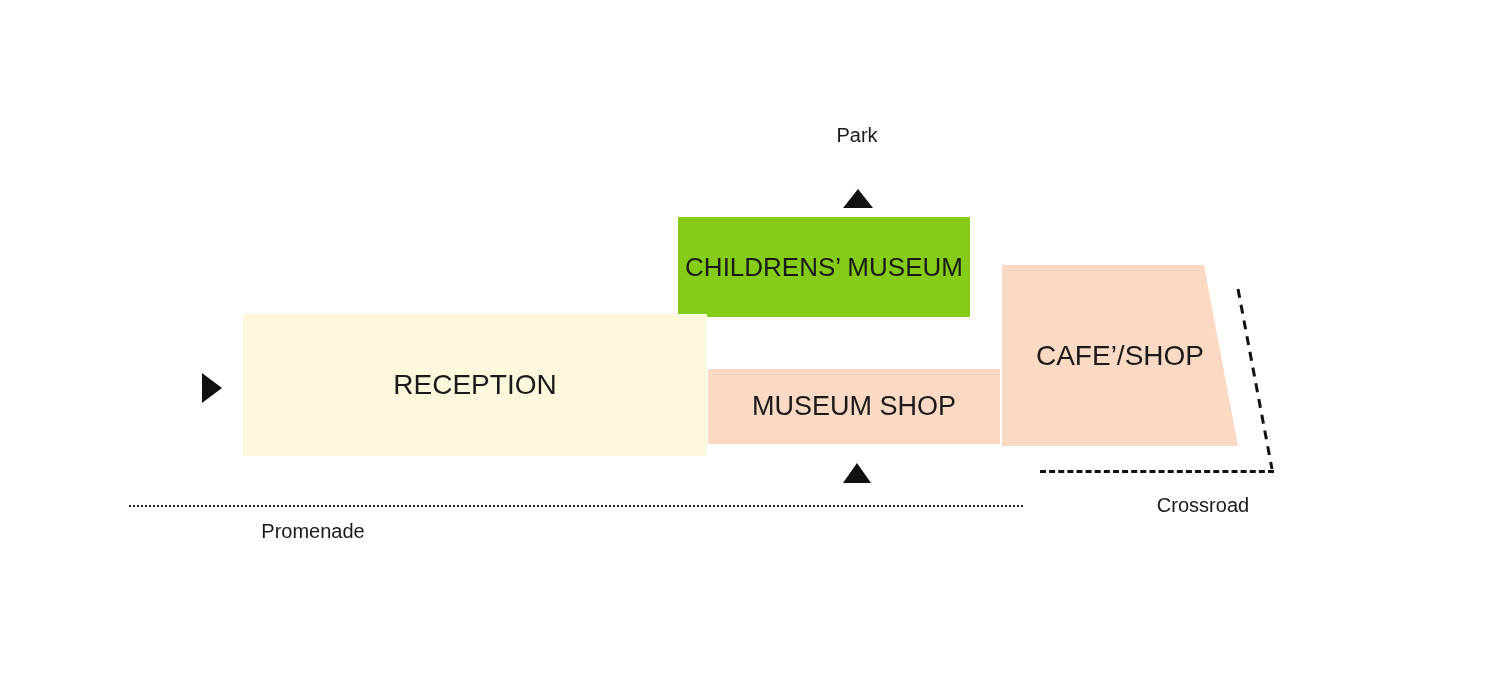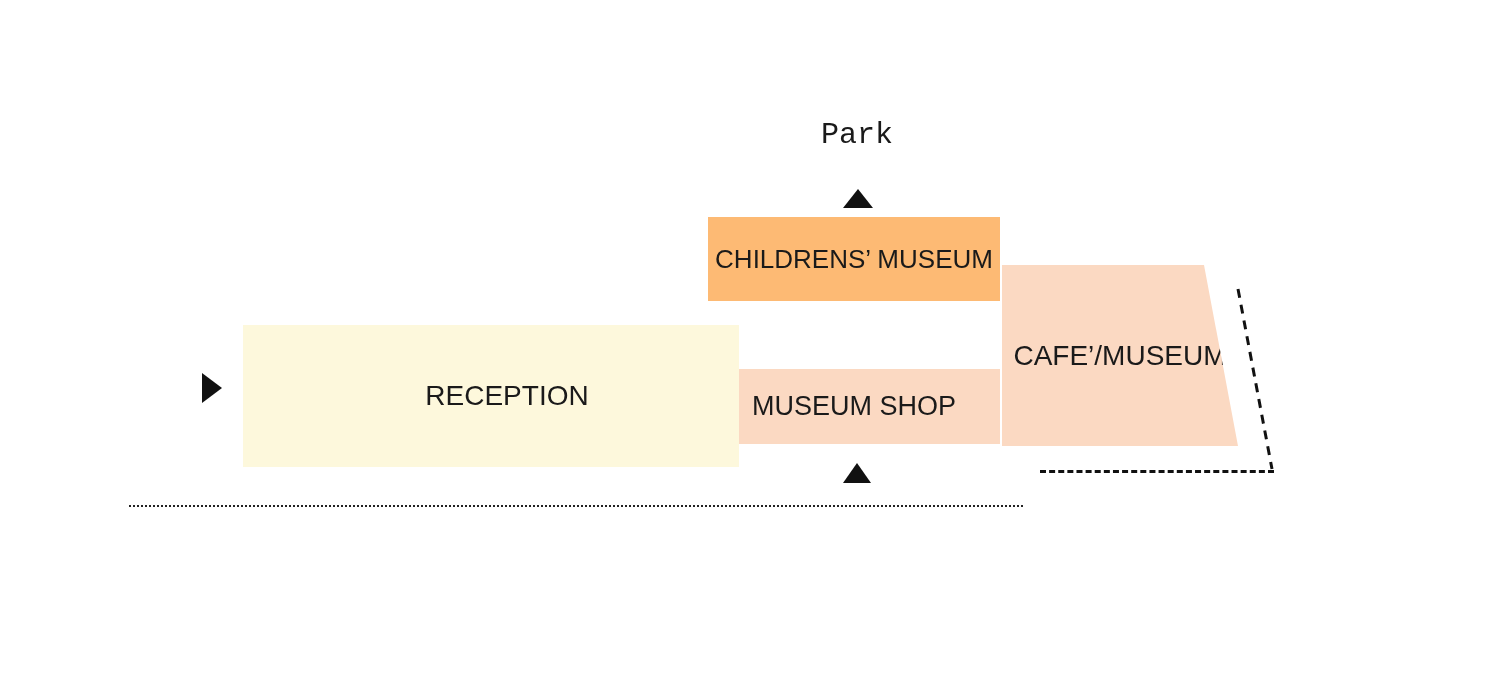--- a/index.html
+++ b/index.html
@@ -18,54 +18,52 @@
   }
   .zone {
     position: absolute;
     display: flex;
     align-items: center;
     justify-content: center;
     text-align: center;
     white-space: nowrap;
   }
   .zone-childrens {
-    left: 708px; top: 217px; width: 292px; height: 84px;
-    background: #fdba74;
+    left: 678px; top: 217px; width: 292px; height: 100px;
+    background: #84cc16;
     font-size: 26px;
   }
   .zone-circulation {
     left: 708px; top: 303px; width: 292px; height: 64px;
     background: #f0f0ea;
     font-size: 30px;
   }
   .zone-museum-shop {
     left: 708px; top: 369px; width: 292px; height: 75px;
     background: #fbd9c2;
     font-size: 27px;
   }
   .zone-reception {
-    left: 243px; top: 325px; width: 464px; height: 142px;
+    left: 243px; top: 314px; width: 464px; height: 142px;
     background: #fdf8dc;
     font-size: 28px;
-    padding-left: 32px;
   }
   .zone-cafe {
     left: 1002px; top: 265px; width: 236px; height: 181px;
     background: #fbd9c2;
     clip-path: polygon(0 0, 85.6% 0, 100% 100%, 0 100%);
     font-size: 28px;
     line-height: 1.25;
     flex-direction: row;
   }
   .free-label {
     position: absolute;
     transform: translate(-50%, -50%);
-    font-size: 30px;
+    font-size: 20px;
     white-space: nowrap;
-    font-family: Liberation Mono, monospace;
   }
   .tri-up {
     position: absolute;
     width: 0; height: 0;
     border-left: 15px solid transparent;
     border-right: 15px solid transparent;
     border-bottom: 19px solid #111111;
   }
   .tri-right {
     position: absolute;
@@ -108,24 +106,26 @@
     <span>MUSEUM SHOP</span>
   </div>
 
   <div class="zone zone-reception">
     <span>RECEPTION</span>
   </div>
   <div class="tri-right tri-entrance"></div>
 
   <div class="zone zone-cafe">
     <span>CAFE’/</span>
-    <span>MUSEUM</span>
+    <span>SHOP</span>
   </div>
 
   <svg class="dashed-line-diag" viewBox="0 0 52 192">
     <line x1="8" y1="6" x2="42" y2="186" stroke="#111111" stroke-width="3" stroke-dasharray="9 7"></line>
   </svg>
   <div class="dashed-line-h"></div>
+  <div class="free-label" style="left:1203px; top:505px;">Crossroad</div>
 
   <div class="tri-up tri-promenade"></div>
   <div class="dotted-line"></div>
+  <div class="free-label" style="left:313px; top:531px;">Promenade</div>
 
 </div>
 
 </body></html>

